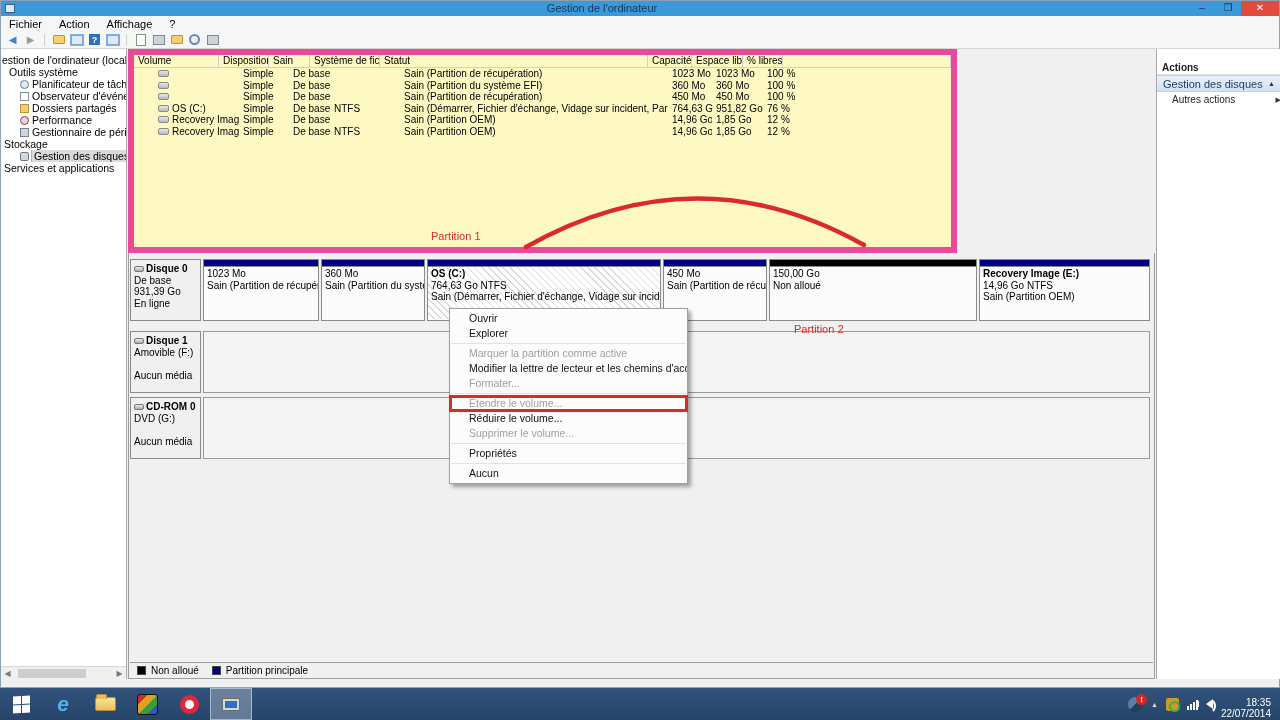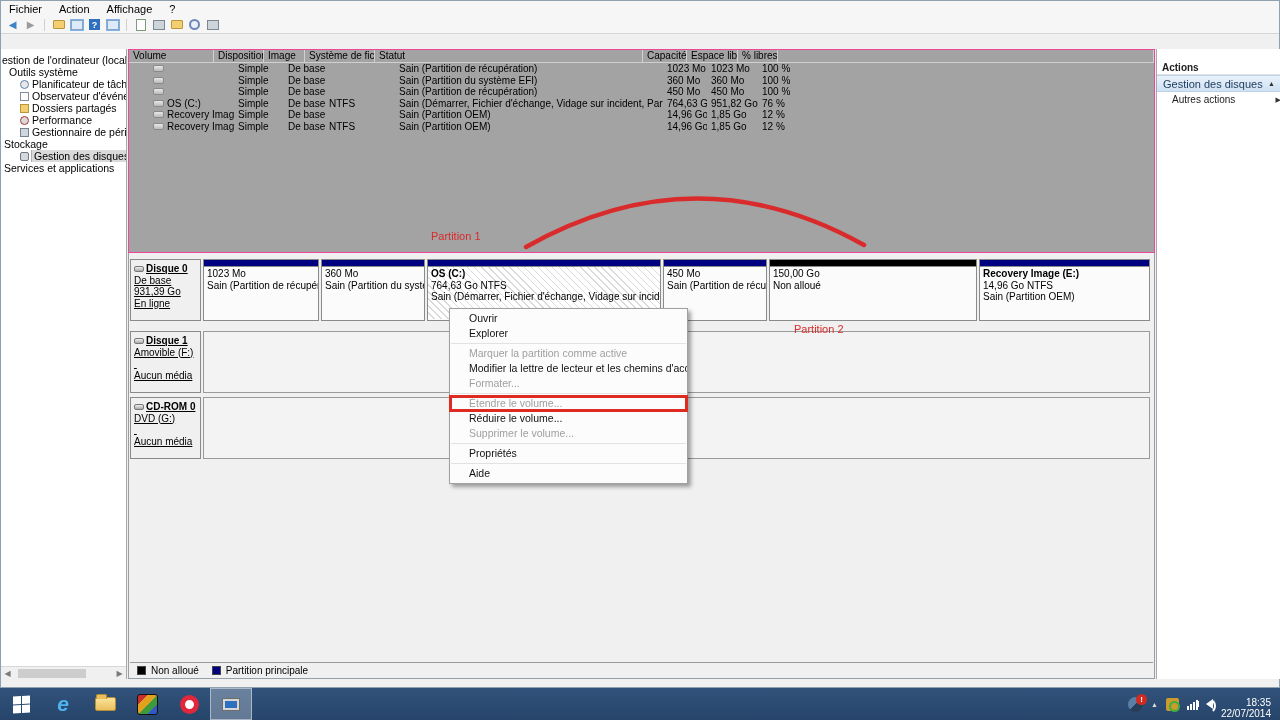--- a/index.html
+++ b/index.html
@@ -53,39 +53,39 @@
   .titem.selected .tlabel { background:#dadada; outline:1px solid #b0b0b0; padding:0 2px; }
   .tree-scroll { position:absolute; bottom:0; left:0; width:125px; height:13px;
     background:#f0f0f0; border-top:1px solid #d7d7d7; }
   .ts-arrow { position:absolute; top:0; width:13px; height:13px; font-size:8px; color:#7a7a7a;
     display:flex; align-items:center; justify-content:center; }
   .ts-left { left:0; } .ts-right { right:0; }
   .ts-thumb { position:absolute; left:17px; top:2px; width:68px; height:9px; background:#cdcdcd; }
 
   
   .console { position:absolute; left:127px; top:48px; width:1027px; height:630px; }
-  .vol-pane { position:absolute; left:0; top:0; width:1027px; height:204px; background:#a3a3a3;
-    border:1px solid #ec4899; }
+  .vol-pane { position:absolute; left:0; top:0; width:829px; height:204px; background:#fef9c3;
+    border:6px solid #ec4899; }
   .vol-head { height:13px; display:flex; border-bottom:1px solid #d0d0d0; font-size:10px; }
   .vh { border-right:1px solid #d0d0d0; padding-left:4px; line-height:12px; overflow:hidden;
     white-space:nowrap; }
   .vrow { height:11.5px; display:flex; align-items:center; font-size:10px; white-space:nowrap;padding-left:20px; }
   .vc { padding-left:4px; overflow:hidden; white-space:nowrap; display:flex; align-items:center; }
   .c-vol{width:85px;} .c-disp{width:50px;} .c-type{width:41px;} .c-fs{width:70px;}
   .c-stat{width:268px;} .c-cap{width:44px;} .c-lib{width:51px;} .c-pct{width:40px;}
   .c-fill{flex:1;}
   .vol-ic { width:11px; height:7px; background:linear-gradient(#e9e9e9,#b9b9b9);
     border:1px solid #8a8a8a; border-radius:2px; margin-right:3px; flex:none; }
 
   .graph-pane { position:absolute; left:0; top:204px; width:1027px; height:426px;
     background:#f0f0f0; border:1px solid #979ea5; border-top:none; }
   .disk-row { position:absolute; left:1px; width:1020px; height:62px; }
   .disk-label { position:absolute; left:0; top:0; width:71px; height:100%;
     background:#f0f0f0; border:1px solid #8a8a8a; padding:3px 3px; font-size:10px;
-    line-height:11.5px; overflow:hidden;text-decoration:underline; }
+    line-height:11.5px; overflow:hidden; }
   .disk-title { font-weight:bold; display:flex; align-items:center; white-space:nowrap; }
   .disk-ic { width:10px; height:6px; background:linear-gradient(#eee,#aaa);
     border:1px solid #777; border-radius:2px; margin-right:2px; flex:none; }
   .part { position:absolute; top:0; height:100%; border:1px solid #8a8a8a; background:#fbfbfb;
     overflow:hidden; }
   .part-top { height:7px; background:#000080; border-bottom:1px solid #8a8a8a; }
   .part-top.unalloc { background:#000; }
   .part-body { padding:1px 3px; font-size:10px; line-height:11.5px; white-space:nowrap;
     overflow:hidden; }
   .p-name { font-weight:bold; }
@@ -171,20 +171,27 @@
   .spk::after { content:""; position:absolute; left:1px; top:-6px; width:7px; height:12px;
     border:2px solid #fff; border-left:none; border-radius:0 8px 8px 0;
     border-top-color:transparent; border-bottom-color:transparent; }
   .clock { text-align:right; color:#fff; font-size:10px; line-height:11px;margin-top:8px; }
 </style>
 </head>
 <body>
 
 <div class="window">
 
+  <div class="titlebar">
+    <div class="tb-icon"></div>
+    <div class="tb-title">Gestion de l'ordinateur</div>
+    <div class="tb-btn">–</div>
+    <div class="tb-btn">❐</div>
+    <div class="tb-btn tb-close">✕</div>
+  </div>
 
   <div class="menubar">
     <span>Fichier</span>
     <span>Action</span>
     <span>Affichage</span>
     <span>?</span>
   </div>
 
   <div class="toolbar">
     <span class="ti arrow-back">◀</span>
@@ -263,21 +270,21 @@
       <span class="ts-arrow ts-right">▶</span>
     </div>
   </div>
 
   <div class="console">
 
     <div class="vol-pane">
       <div class="vol-head">
         <span class="vh c-vol">Volume</span>
         <span class="vh c-disp">Disposition</span>
-        <span class="vh c-type">Image</span>
+        <span class="vh c-type">Sain</span>
         <span class="vh c-fs">Système de fichiers</span>
         <span class="vh c-stat">Statut</span>
         <span class="vh c-cap">Capacité</span>
         <span class="vh c-lib">Espace libre</span>
         <span class="vh c-pct">% libres</span>
         <span class="vh c-fill"></span>
       </div>
 
       <div class="vrow">
         <span class="vc c-vol">
@@ -471,21 +478,21 @@
     <div class="mi dis">Marquer la partition comme active</div>
     <div class="mi">Modifier la lettre de lecteur et les chemins d'accès...</div>
     <div class="mi dis">Formater...</div>
     <div class="msep"></div>
     <div class="mi dis boxed">Étendre le volume...</div>
     <div class="mi">Réduire le volume...</div>
     <div class="mi dis">Supprimer le volume...</div>
     <div class="msep"></div>
     <div class="mi">Propriétés</div>
     <div class="msep"></div>
-    <div class="mi">Aide</div>
+    <div class="mi">Aucun</div>
   </div>
 
   <span class="annot-label lab1">Partition 1</span>
   <span class="annot-label lab2">Partition 2</span>
   <svg class="annot-svg" viewBox="0 0 1280 688">
     <path d="M 525 246 Q 695 150 863 244" fill="none" stroke="#d92b2b" stroke-width="4.5" stroke-linecap="round"></path>
   </svg>
 
 </div>
 

